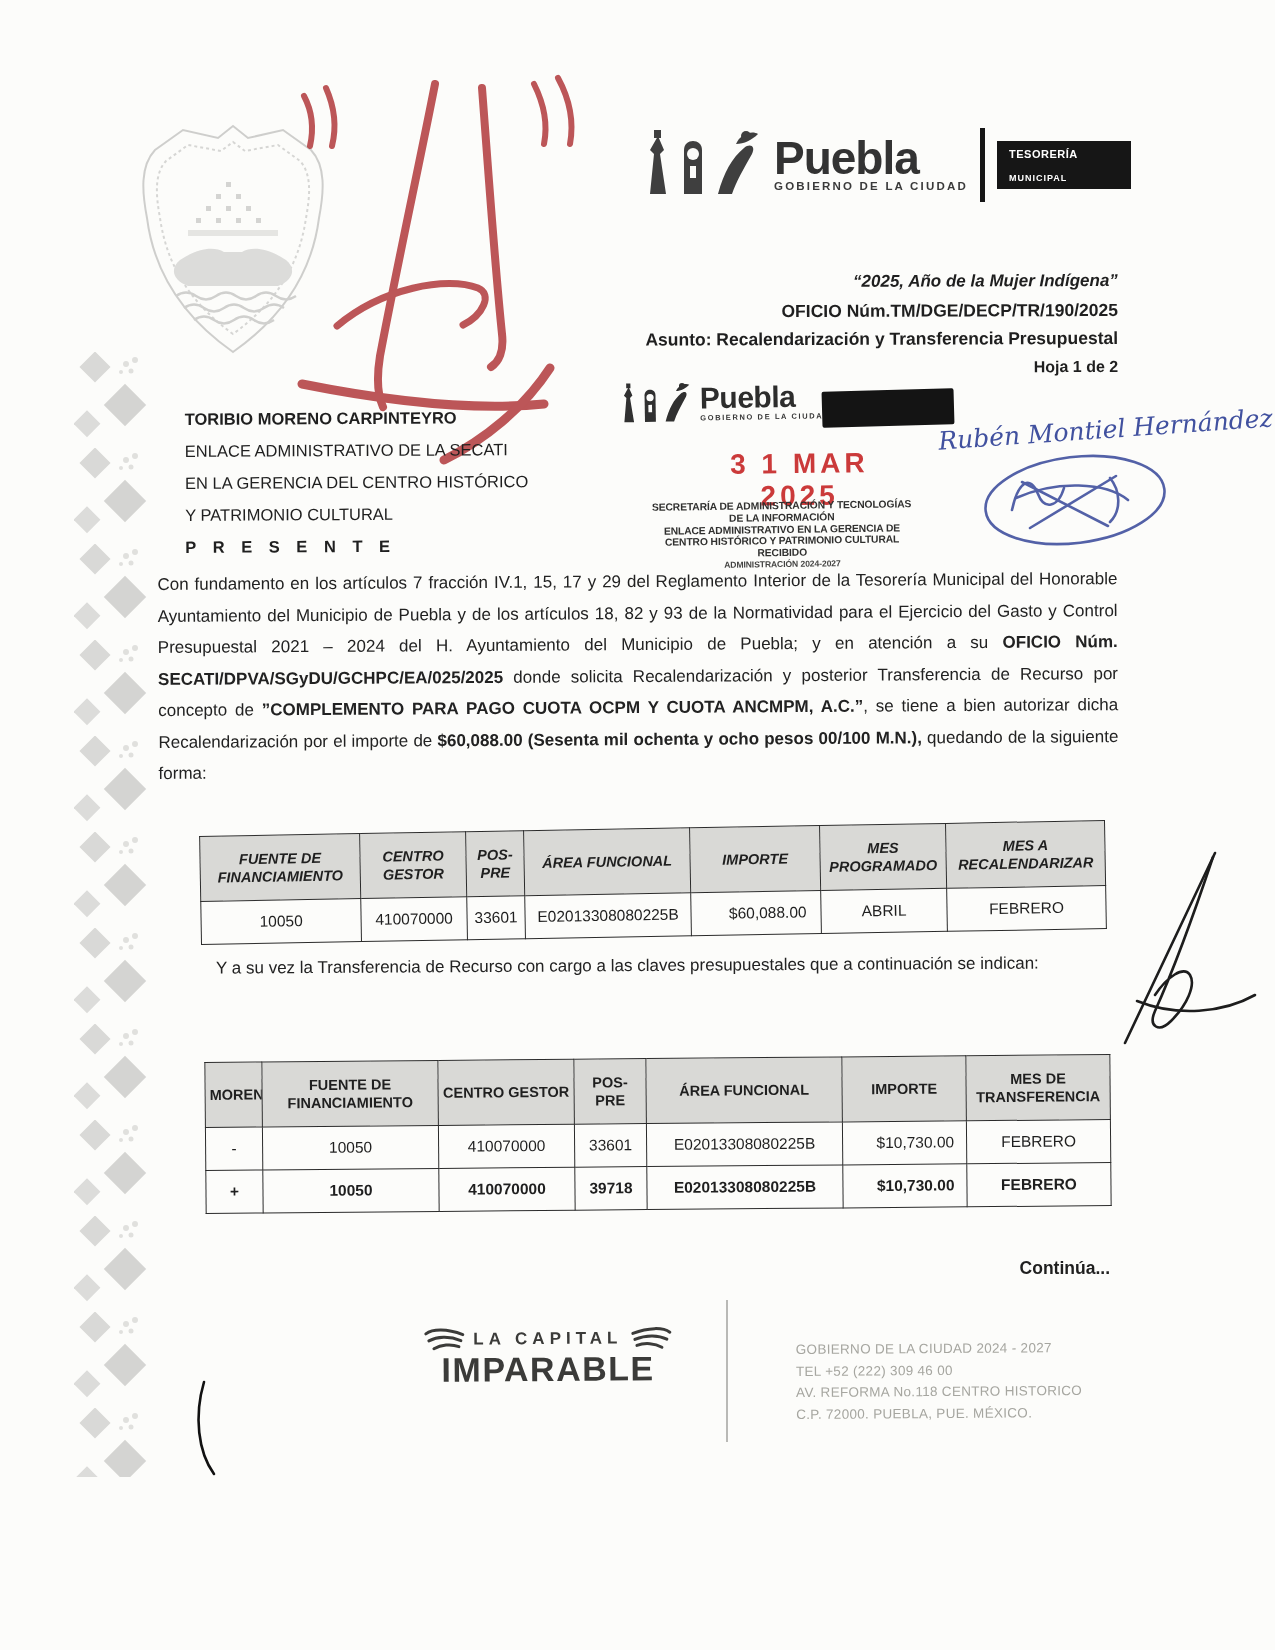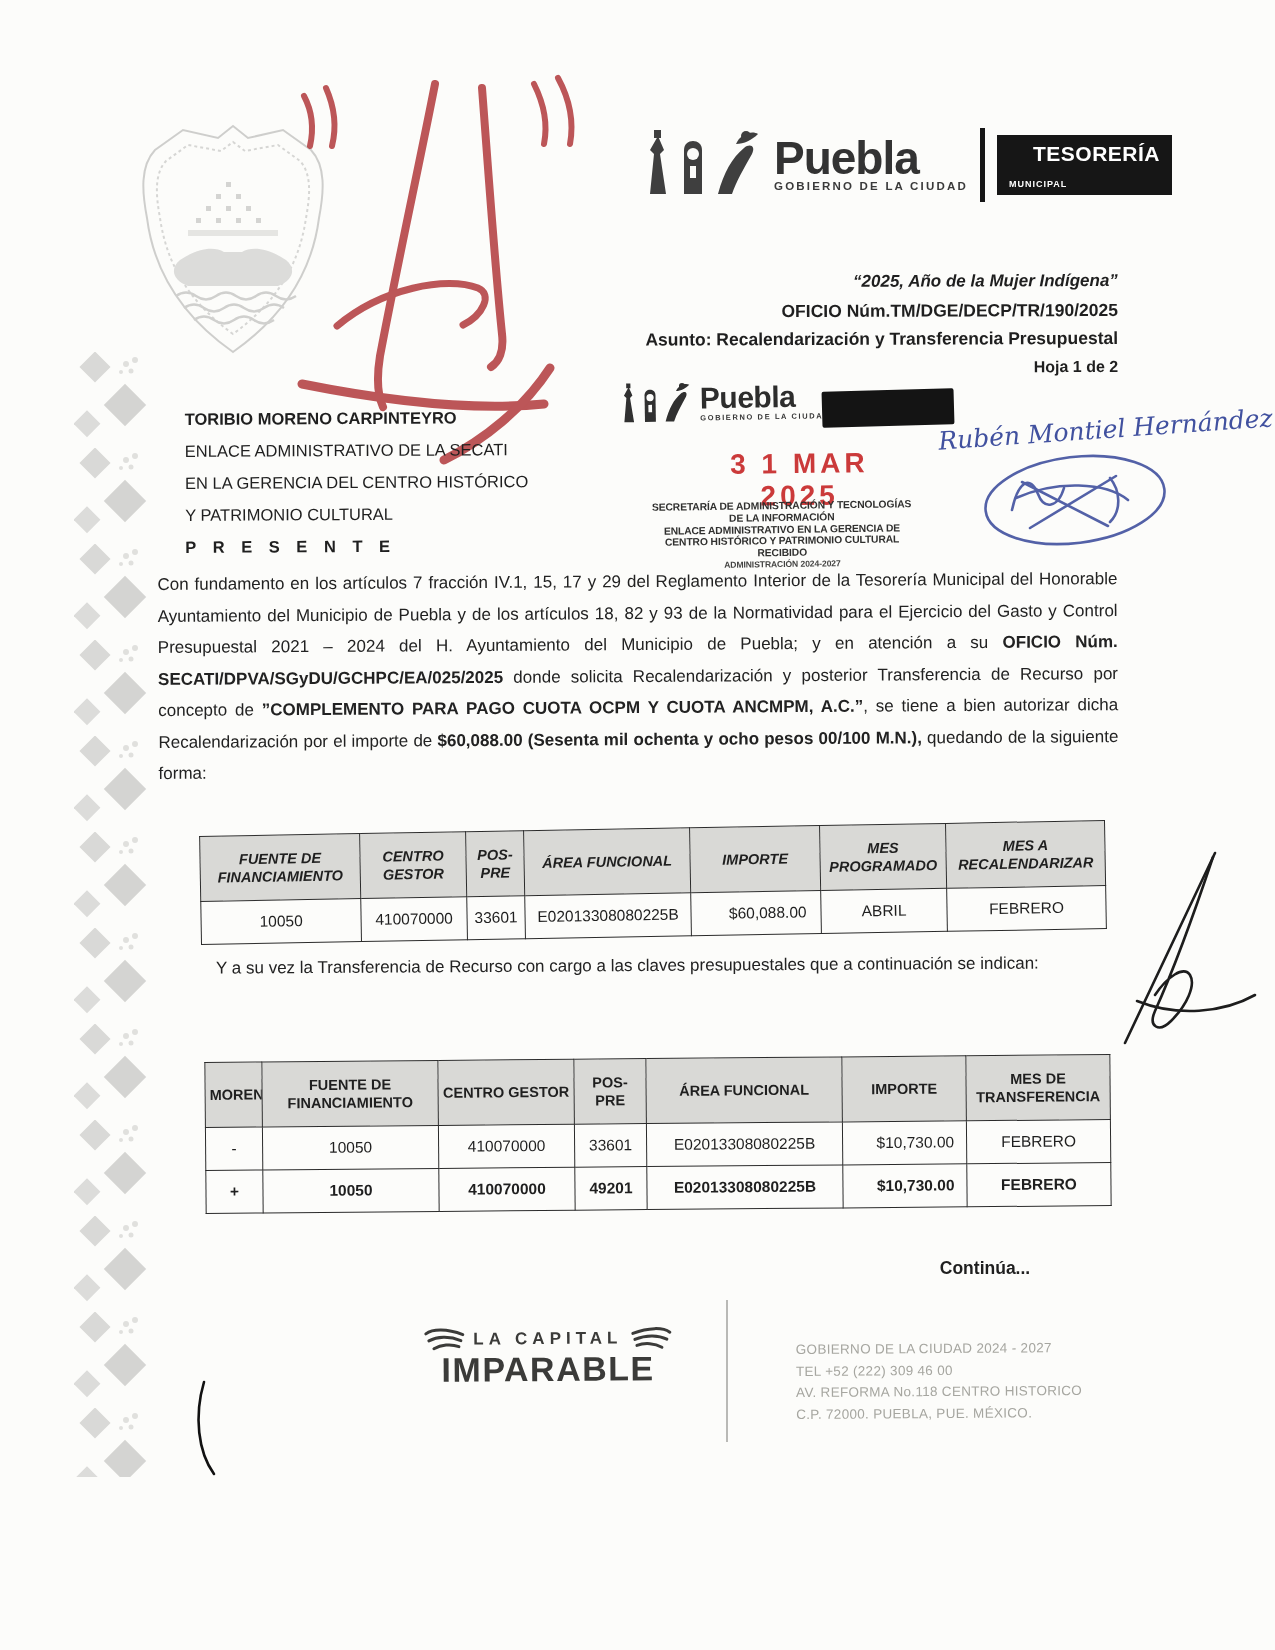--- a/index.html
+++ b/index.html
@@ -6,21 +6,21 @@
   .page{position:relative;width:1275px;height:1650px;background:#fcfcfa;overflow:hidden;
         font-family:"Liberation Sans", sans-serif;color:#1f1f1f;margin:0 auto;}
   .abs{position:absolute;}
 
   
   .brand-row{display:flex;align-items:center;gap:12px;}
   .wordmark{font-weight:bold;font-size:46px;letter-spacing:-1px;color:#333;line-height:40px;}
   .tagline{font-weight:bold;font-size:11.5px;letter-spacing:2.2px;color:#3a3a3a;margin-top:2px;}
   .dept-bar{width:5px;height:74px;background:#161616;}
   .dept-box{background:#161616;color:#fff;padding:7px 12px 6px 12px;min-width:110px;}
-  .dept-box .l1{font-weight:bold;font-size:21px;letter-spacing:.5px;margin-left:24px;}
+  .dept-box .l1{font-weight:bold;font-size:11px;letter-spacing:.5px;}
   .dept-box .l2{font-weight:bold;font-size:9px;letter-spacing:1px;margin-top:13px;}
 
   
   .ref-block{text-align:right;line-height:28.5px;transform:rotate(-.2deg);}
   .ref-legend{font-style:italic;font-weight:bold;font-size:17px;}
   .ref-line{font-weight:bold;font-size:17.5px;}
   .ref-hoja{font-weight:bold;font-size:16px;}
 
   
   .recipient{line-height:32px;font-size:16.5px;transform:rotate(-.3deg);}
@@ -52,21 +52,21 @@
     padding:4px 4px;overflow:hidden;}
   table.doc th{background:#d9d9d6;font-weight:bold;font-size:14.5px;line-height:18px;height:56px;}
   table.doc td{font-size:15.5px;height:34px;}
   #table1{transform:rotate(-1deg);}
   #table1 th{font-style:italic;}
   #table1 td:nth-child(5){text-align:right;padding-right:14px;}
   #table2{transform:rotate(-.5deg);}
   #table2 td:nth-child(6){text-align:right;padding-right:12px;}
   tr.bold-row td{font-weight:bold;}
 
-  .continua{font-weight:bold;font-size:17.5px;text-align:center;}
+  .continua{font-weight:bold;font-size:17.5px;text-align:right;}
 
   
   .slogan{text-align:center;color:#3b3b39;transform:rotate(-.4deg);}
   .slogan-top{display:flex;align-items:center;justify-content:center;gap:8px;font-weight:bold;
               font-size:17px;letter-spacing:5px;}
   .slogan-bottom{font-weight:bold;font-size:34px;letter-spacing:1.5px;margin-top:-2px;}
   .v-divider{width:2px;height:142px;background:#b9b9b6;}
   .address{color:#a6a6a0;font-size:13.5px;line-height:21.5px;letter-spacing:.3px;transform:rotate(-.4deg);}
 </style>
 </head>
@@ -285,21 +285,21 @@
           <td>410070000</td>
           <td>33601</td>
           <td>E02013308080225B</td>
           <td>$10,730.00</td>
           <td>FEBRERO</td>
         </tr>
         <tr class="bold-row">
           <td>+</td>
           <td>10050</td>
           <td>410070000</td>
-          <td>49201</td>
+          <td>39718</td>
           <td>E02013308080225B</td>
           <td>$10,730.00</td>
           <td>FEBRERO</td>
         </tr>
       </tbody>
   </table>
 
   <div class="abs continua" style="left:860px;top:1258px;width:250px;">Continúa...</div>
 
   <div class="abs slogan" style="left:398px;top:1326px;width:300px;">

